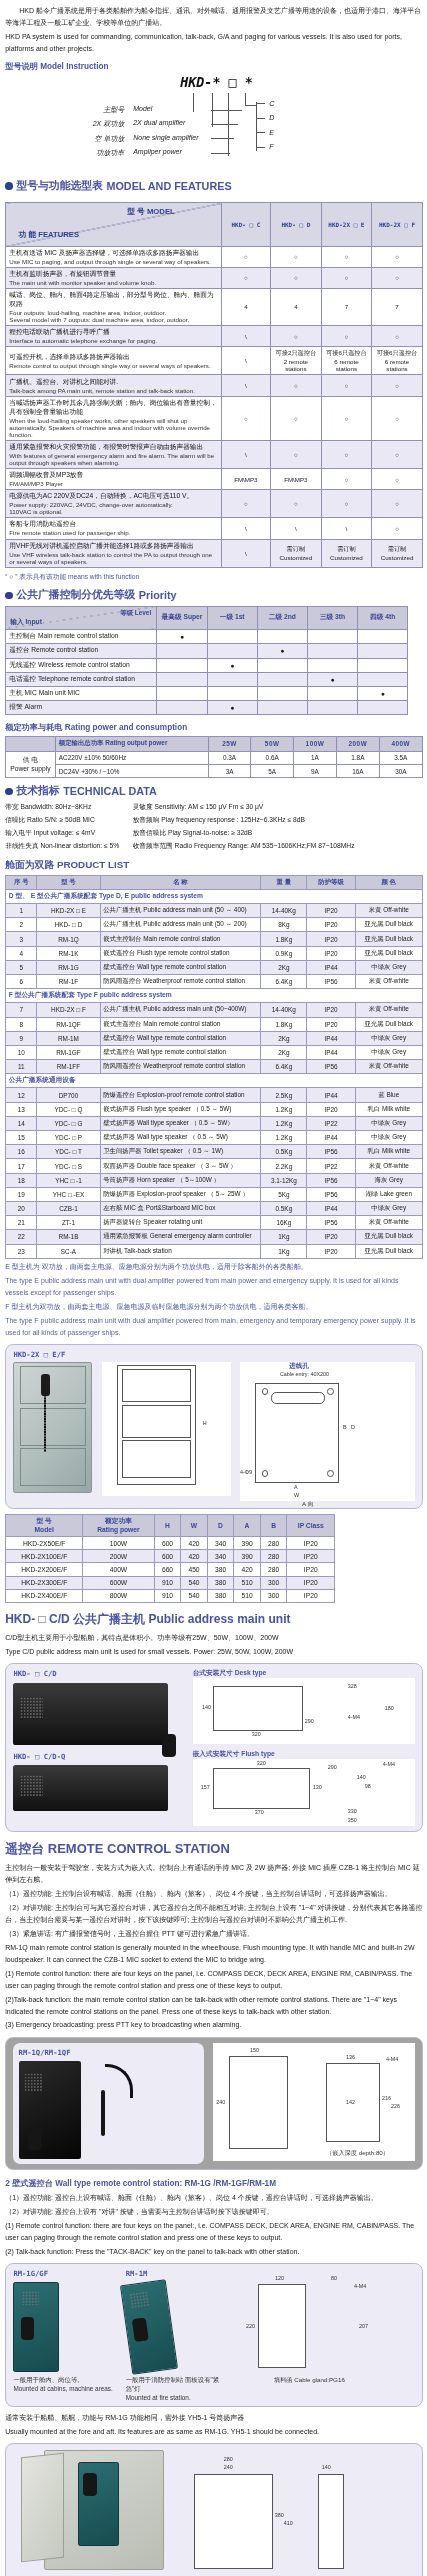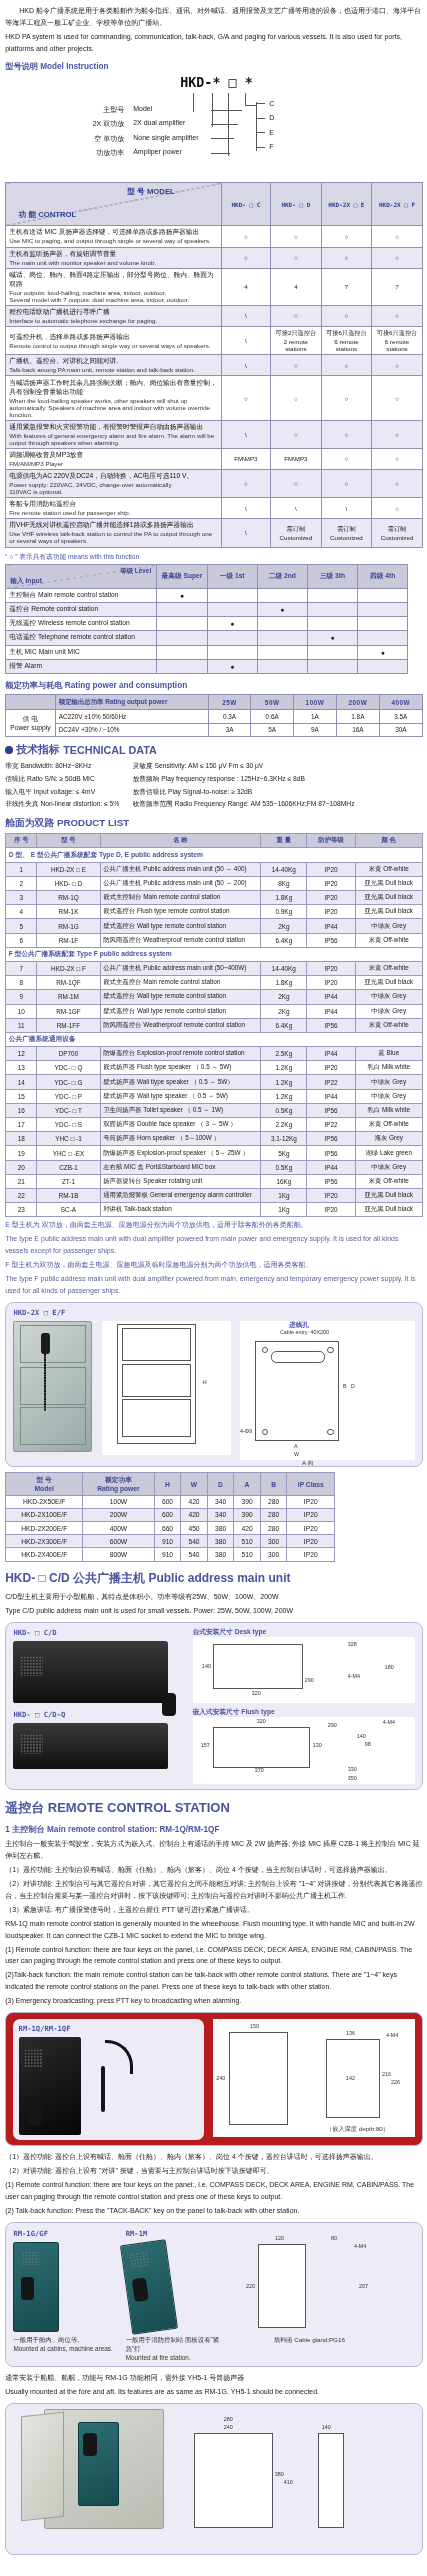--- a/index.html
+++ b/index.html
@@ -48,42 +48,42 @@
   .plsec td{background:#fff !important;color:#4953a0;font-weight:bold;text-align:left;font-size:6.7px;}
   .otable th,.otable td{border:0.5px solid #9a9ac0;padding:2.6px 3.1px;text-align:center;font-size:6.7px;}
   .otable th{background:#c9c9d9;color:#3c4791;}
   
   .tech{display:flex;gap:13.4px;font-size:6.7px;line-height:1.9;}
   .tech div{white-space:nowrap;}
   
   .pbox{background:#edecf6;border:0.5px solid #b9b7d6;border-radius:8.2px;position:relative;
     margin:5.2px 0;padding:5.2px 7.2px;box-sizing:border-box;}
   .pbox .tag{color:#4953a0;font-family:"DejaVu Sans Mono",monospace;font-size:7.2px;font-weight:bold;}
-  .white{background:#b91c1c;}
+  .white{background:#a3a3a3;}
   .flexrow{display:flex;gap:9.3px;align-items:flex-start;}
   
   .ph{position:relative;border-radius:2.1px;flex:0 0 auto;}
   .cab{width:77px;height:129px;background:linear-gradient(135deg,#cfd6d4,#aebcba 60%,#98a7a6);border:1px solid #8c9795;}
   .cab .panel{position:absolute;left:5.2px;right:5.2px;height:28%;border:0.5px solid #7d8a88;background:linear-gradient(#c3cccа,#b2bfbd);}
   .handset{position:absolute;width:8.2px;height:21.6px;background:#1b1b1b;border-radius:3.1px;}
   .cord{position:absolute;width:1.5px;background:repeating-linear-gradient(#111 0 1.5px,#555 1.5px 2.6px);}
   .deskunit{width:155px;height:62px;background:linear-gradient(#3a3a3a,#101010);border-radius:2.6px;}
   .grill{position:absolute;width:23px;height:20.6px;background:radial-gradient(#777 0.5px,transparent 0.7px);background-size:3.1px 3.1px;}
   .wallst{width:44px;height:88px;background:linear-gradient(160deg,#2c6e72,#174c50);border:1px solid #0f3a3d;border-radius:2.1px;}
   .mic{position:absolute;width:13.4px;height:23px;background:#161616;border-radius:4.1px;}
   .wpbox{width:118px;height:118px;background:linear-gradient(150deg,#d7d9d2,#b9bdb4);border:1px solid #9aa096;}
   .door{position:absolute;left:-24px;top:4.1px;width:41px;height:103px;background:linear-gradient(120deg,#e3e5de,#c6c9c0);border:1px solid #9aa096;transform:skewY(-6deg);}
   
   .draw{position:relative;background:#fff;}
   .dr{position:absolute;border:0.7px solid #555;background:#fff;}
   .dim{position:absolute;font-size:5.4px;color:#333;white-space:nowrap;}
   .cap{font-size:6.4px;color:#333;}
   .cap-zh{font-size:6.7px;color:#4953a0;font-weight:bold;}
   
-  .mdg{position:relative;height:98px;}
+  .mdg{position:relative;height:98px;font-style:italic;}
   .mcode{position:absolute;left:175px;top:0;font-size:13.4px;font-weight:bold;font-family:"DejaVu Sans Mono",monospace;color:#111;}
   .mrow{position:absolute;font-size:7px;color:#222;white-space:nowrap;}
   .mline{position:absolute;background:#555;}
   .mletter{position:absolute;font-size:7.2px;color:#222;}
 </style>
 </head>
 <body>
 
 <div class="page">
 
@@ -117,27 +117,32 @@
       <div class="mline" style="left:251px;top:28px;width:9.3px;height:0.7px"></div>
         <div class="mletter" style="left:264px;top:24px">C</div>
       <div class="mline" style="left:251px;top:43px;width:9.3px;height:0.7px"></div>
         <div class="mletter" style="left:264px;top:38px">D</div>
       <div class="mline" style="left:251px;top:57px;width:9.3px;height:0.7px"></div>
         <div class="mletter" style="left:264px;top:53px">E</div>
       <div class="mline" style="left:251px;top:72px;width:9.3px;height:0.7px"></div>
         <div class="mletter" style="left:264px;top:67px">F</div>
     </div>
 
+  <div class="h1">
+    <span class="bullet"></span>
+    <span>型号与功能选型表</span>
+    <span>MODEL AND FEATURES</span>
+  </div>
   <div id="features-box">
       <table class="ftable">
         <tbody>
           <tr>
             <th class="corner">
               <span class="ct">型  号 MODEL</span>
-              <span class="cb">功  能  CONTROL</span>
+              <span class="cb">功  能  FEATURES</span>
             </th>
             <th class="fmodel">HKD- □ C</th>
             <th class="fmodel">HKD- □ D</th>
             <th class="fmodel">HKD-2X □ E</th>
             <th class="fmodel">HKD-2X □ F</th>
           </tr>
           <tr class="">
             <td class="flabel">
               <div class="fzh">主机有送话 MIC 及扬声器选择键，可选择单路或多路扬声器输出</div>
               <div class="fen">Use MIC to paging, and output  through single or several way of speakers.</div>
@@ -255,20 +260,25 @@
             <td class="fcell">\</td>
             <td class="fcell">需订制<br>Customized</td>
             <td class="fcell">需订制<br>Customized</td>
             <td class="fcell">需订制<br>Customized</td>
           </tr>
         </tbody>
       </table>
     </div>
   <p style="font-size:6.7px;color:#4953a0;margin-top:3.1px">“ ○ ” 表示具有该功能  means with this function</p>
 
+  <div class="h1">
+    <span class="bullet"></span>
+    <span>公共广播控制分优先等级</span>
+    <span>Priority</span>
+  </div>
   <div id="priority-box">
       <table class="ptable">
         <tbody>
           <tr>
             <th class="pcorner">
               <span class="pc-t">等级  Level</span>
               <span class="pc-b">输入  Input</span>
             </th>
             <th style="width:43px">最高级 Super</th>
             <th style="width:43px">一级 1st</th>
@@ -739,21 +749,20 @@
           <span class="dim" style="left:172px;top:24px">98</span>
           <span class="dim" style="left:155px;top:49px">330</span>
           <span class="dim" style="left:155px;top:58px">350</span>
           <span class="dim" style="left:190px;top:2.1px">4-M4</span>
         </div>
       </div>
     </div>
   </div>
 
   <div class="bigh" style="font-size:13px">遥控台  REMOTE CONTROL STATION</div>
-  <div class="subh">1 主控制台  Main remote control station: RM-1Q/RM-1QF</div>
   <p class="zh">主控制台一般安装于驾驶室，安装方式为嵌入式。控制台上有通话的手持 MIC 及 2W 扬声器; 外接 MIC 插座 CZB-1 将主控制台 MIC 延伸到左右舷。</p>
   <p class="zh">（1）遥控功能: 主控制台设有喊话、舱面（住舱）、舱内（旅客）、岗位 4 个按键，当主控制台讲话时，可选择扬声器输出。</p>
   <p class="zh">（2）对讲功能: 主控制台可与其它遥控台对讲，其它遥控台之间不能相互对讲; 主控制台上设有 "1~4" 对讲按键，分别代表其它各路遥控台，当主控制台需要与某一遥控台对讲时，按下该按键即可; 主控制台与遥控台对讲时不影响公共广播主机工作.</p>
   <p class="zh">（3）紧急讲话: 有广播报警信号时，主遥控台握住 PTT 键可进行紧急广播讲话。</p>
   <p class="en">RM-1Q main remote control station is generally  mounted in the wheelhouse. Flush mounting type. It with handle MIC and built-in 2W loudspeaker. It can connect the CZB-1 MIC socket to extend the MIC to bridge wing.</p>
   <p class="en">(1) Remote control function: there are four keys on the panel, i.e. COMPASS DECK, DECK AREA, ENGINE RM, CABIN/PASS. The user can paging through the remote control station and press one of these keys to output.</p>
   <p class="en">(2)Talk-back function: the main remote control station can be  talk-back with other remote control stations. There are "1~4" keys indicated the remote control stations on the panel. Press one of these keys to talk-back with other station.</p>
   <p class="en">(3) Emergency broadcasting: press PTT key to  broadcasting  when alarming.</p>
 
   <div class="pbox white" style="min-height:129px">
@@ -779,20 +788,21 @@
         <span class="dim" style="left:133px;top:11.3px">136</span>
         <span class="dim" style="left:133px;top:56px">142</span>
         <span class="dim" style="left:169px;top:52px">216</span>
         <span class="dim" style="left:178px;top:60px">226</span>
         <span class="dim" style="left:173px;top:13.4px">4-M4</span>
         <span class="dim" style="left:113px;top:106px;font-size:6.2px">（嵌入深度 depth:80）</span>
       </div>
     </div>
   </div>
 
+  <div class="subh">2 壁式遥控台  Wall type remote control station: RM-1G /RM-1GF/RM-1M</div>
   <p class="zh">（1）遥控功能: 遥控台上设有喊话、舱面（住舱）、舱内（旅客）、岗位 4 个按键，遥控台讲话时，可选择扬声器输出。</p>
   <p class="zh">（2）对讲功能: 遥控台上设有 "对讲" 按键，当需要与主控制台讲话时按下该按键即可。</p>
   <p class="en">(1) Remote control function: there are four keys on the panel:, i.e. COMPASS DECK, DECK AREA, ENGINE RM, CABIN/PASS. The user can paging through the remote control station and press one of these keys to output.</p>
   <p class="en">(2) Talk-back function: Press the "TACK-BACK" key on the panel to  talk-back with other station.</p>
 
   <div class="pbox" style="min-height:129px">
     <div class="flexrow">
       <div style="width:103px">
         <div class="tag">RM-1G/GF</div>
         <div class="ph wallst" style="margin:4.1px 0">

